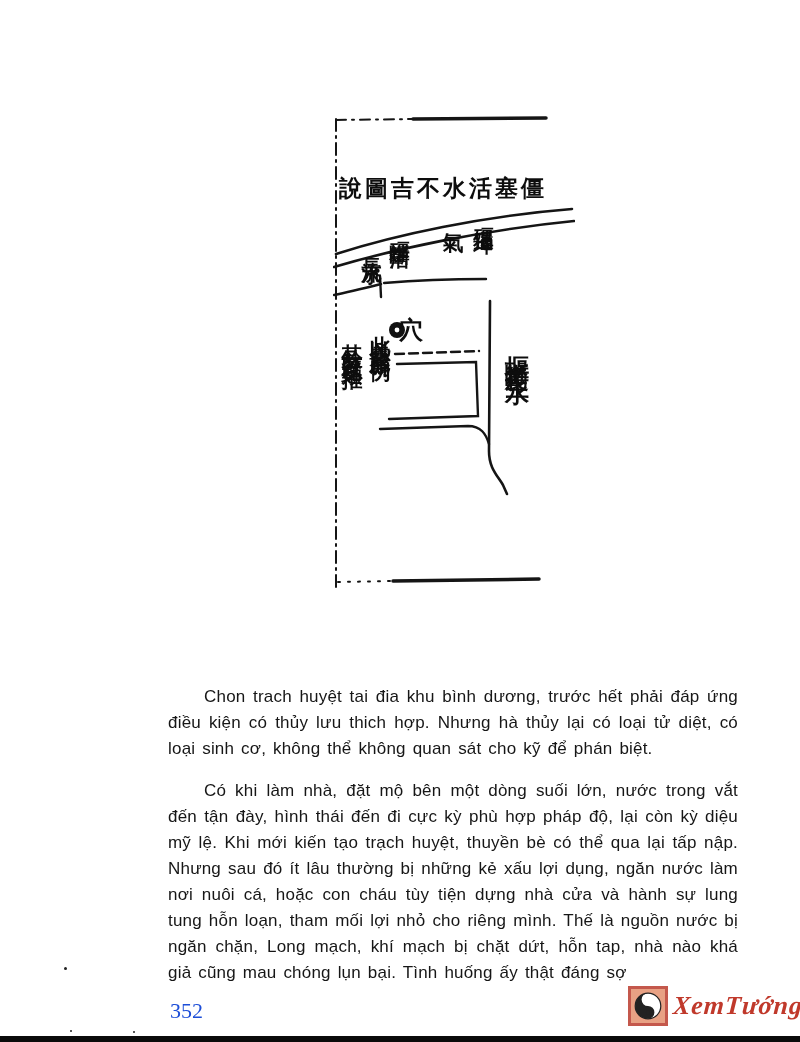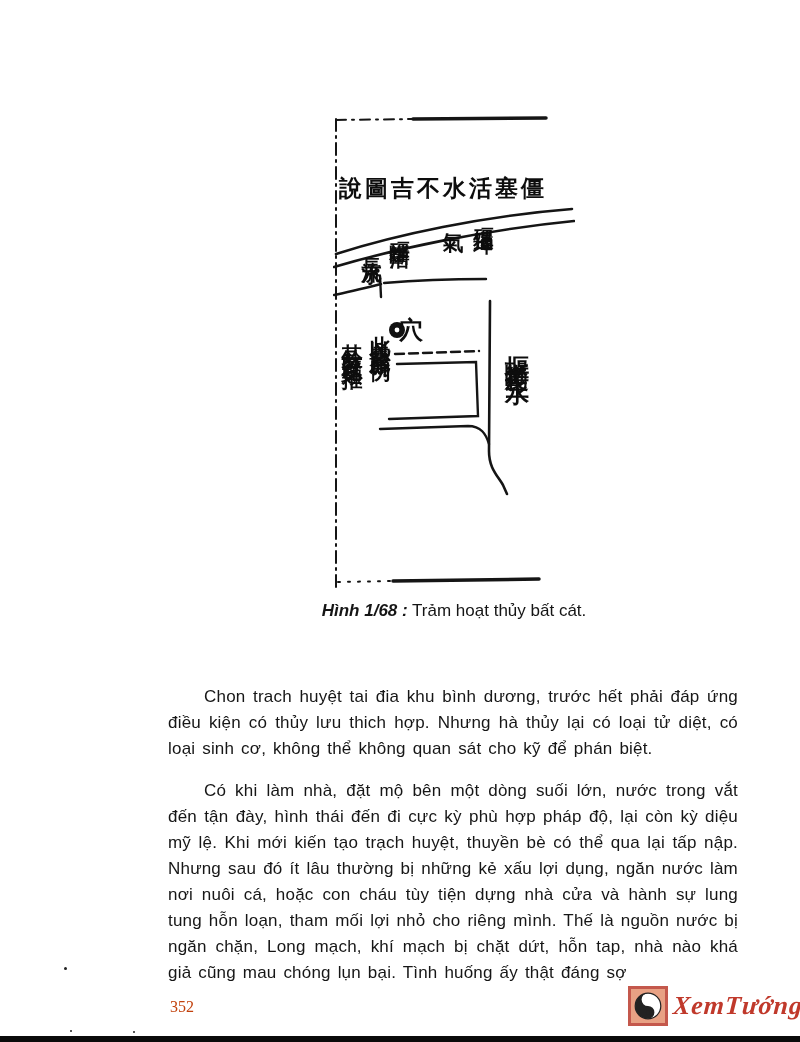--- a/index.html
+++ b/index.html
@@ -52,21 +52,21 @@
     font-size: 17px; line-height: 26px; text-align: justify;
     color: #161616; letter-spacing: 0.2px; word-spacing: 2px;
   }
   .body-text p { text-indent: 36px; }
   .body-text p + p { margin-top: 16px; }
 
   
   .page-number {
     position: absolute; left: 170px; top: 998px;
     font-family: "Liberation Serif", serif;
-    font-size: 16px; color: #c2410c;
+    font-size: 22px; color: #1d4ed8;
   }
   .watermark {
     position: absolute; left: 628px; top: 986px;
     display: flex; align-items: center; gap: 5px;
   }
   .wm-icon {
     width: 40px; height: 40px;
     background: #e8a184; border: 3px solid #c4584c;
     display: flex; align-items: center; justify-content: center;
   }
@@ -122,23 +122,20 @@
     <div class="vlabel lbl-top-right">殭遏坤</div>
     <div class="vlabel lbl-qi">氣</div>
     <div class="vlabel lbl-mid">殭斷活</div>
     <div class="vlabel lbl-mid-left">長流水</div>
     <div class="vlabel lbl-cave">穴</div>
     <div class="vlabel lbl-left-inner">此以震龍爲例</div>
     <div class="vlabel lbl-left-outer">其餘各以類推</div>
     <div class="vlabel lbl-right">堰斷長生水</div>
   </div>
 
-  <div class="caption">
-    <span class="cap-label">Hình 1/68 :</span><span> Trảm hoạt thủy bất cát.</span>
-  </div>
 
   <div class="body-text">
     <p>Chon trach huyệt tai đia khu bình dương, trước hết phải đáp ứng điều kiện có thủy lưu thich hợp. Nhưng hà thủy lại có loại tử diệt, có loại sinh cơ, không thể không quan sát cho kỹ để phán biệt.</p>
     <p>Có khi làm nhà, đặt mộ bên một dòng suối lớn, nước trong vắt đến tận đày, hình thái đến đi cực kỳ phù hợp pháp độ, lại còn kỳ diệu mỹ lệ. Khi mới kiến tạo trạch huyệt, thuyền bè có thể qua lại tấp nập. Nhưng sau đó ít lâu thường bị những kẻ xấu lợi dụng, ngăn nước làm nơi nuôi cá, hoặc con cháu tùy tiện dựng nhà cửa và hành sự lung tung hỗn loạn, tham mối lợi nhỏ cho riêng mình. Thế là nguồn nước bị ngăn chặn, Long mạch, khí mạch bị chặt dứt, hỗn tap, nhà nào khá giả cũng mau chóng lụn bại. Tình huống ấy thật đáng sợ</p>
   </div>
 
   <div class="page-number">352</div>
 
   <div class="watermark">
     <div class="wm-icon">

